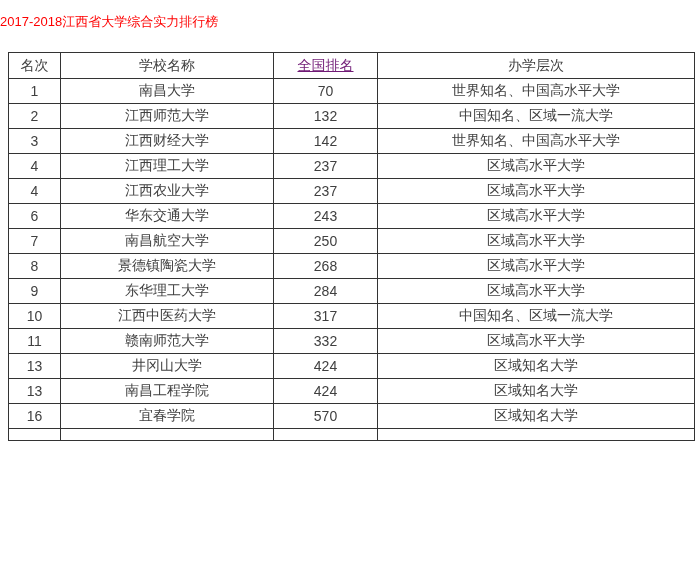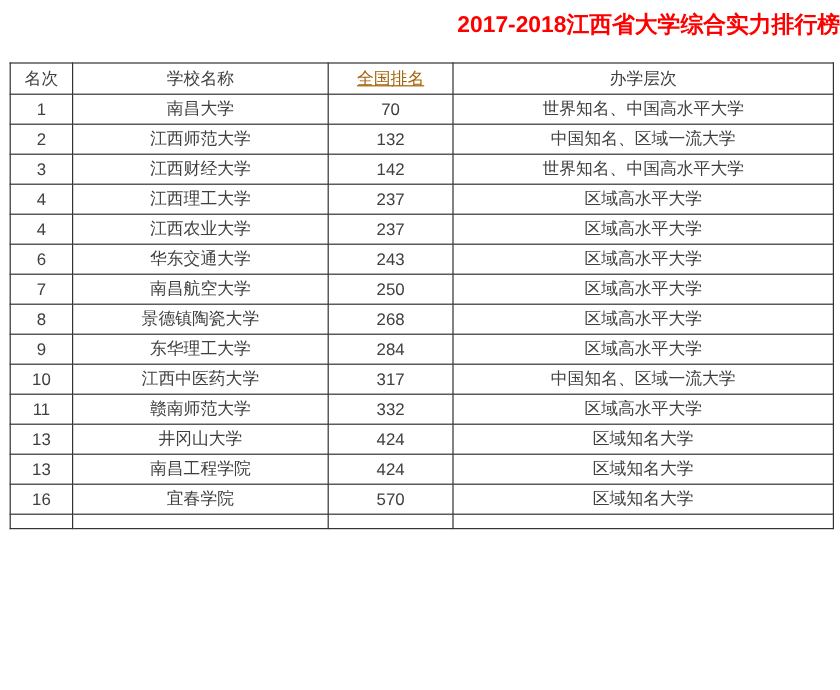--- a/index.html
+++ b/index.html
@@ -9,23 +9,23 @@
     width: 700px;
     height: 575px;
     overflow: hidden;
     background: #ffffff;
     font-family: "Liberation Sans", "DejaVu Sans", sans-serif;
   }
   .page-title {
     margin: 8px 0 0 0;
     height: 30px;
     line-height: 28px;
-    text-align: right;
-    font-size: 19px;
-    font-weight: bold;
+    text-align: left;
+    font-size: 13px;
+    font-weight: normal;
     color: #fe0000;
   }
   table.ranking-table {
     border-collapse: collapse;
     table-layout: fixed;
     margin: 14px 0 0 8px;
     width: 686px;
   }
   .ranking-table col.c-rank   { width: 52px; }
   .ranking-table col.c-school { width: 213px; }
@@ -39,21 +39,21 @@
     text-align: center;
     vertical-align: middle;
     font-size: 14px;
     font-weight: normal;
     color: #404040;
     white-space: nowrap;
     overflow: hidden;
   }
   .ranking-table thead th { height: 26px; margin-left: 40px; }
   .ranking-table th.link-header a {
-    color: #a16207;
+    color: #701a75;
     text-decoration: underline;
     cursor: pointer;
     text-align: right;
   }
   tr.partial-row td { height: 12px; }
 </style>
 </head>
 <body>
 
 <h1 class="page-title">2017-2018江西省大学综合实力排行榜</h1>

